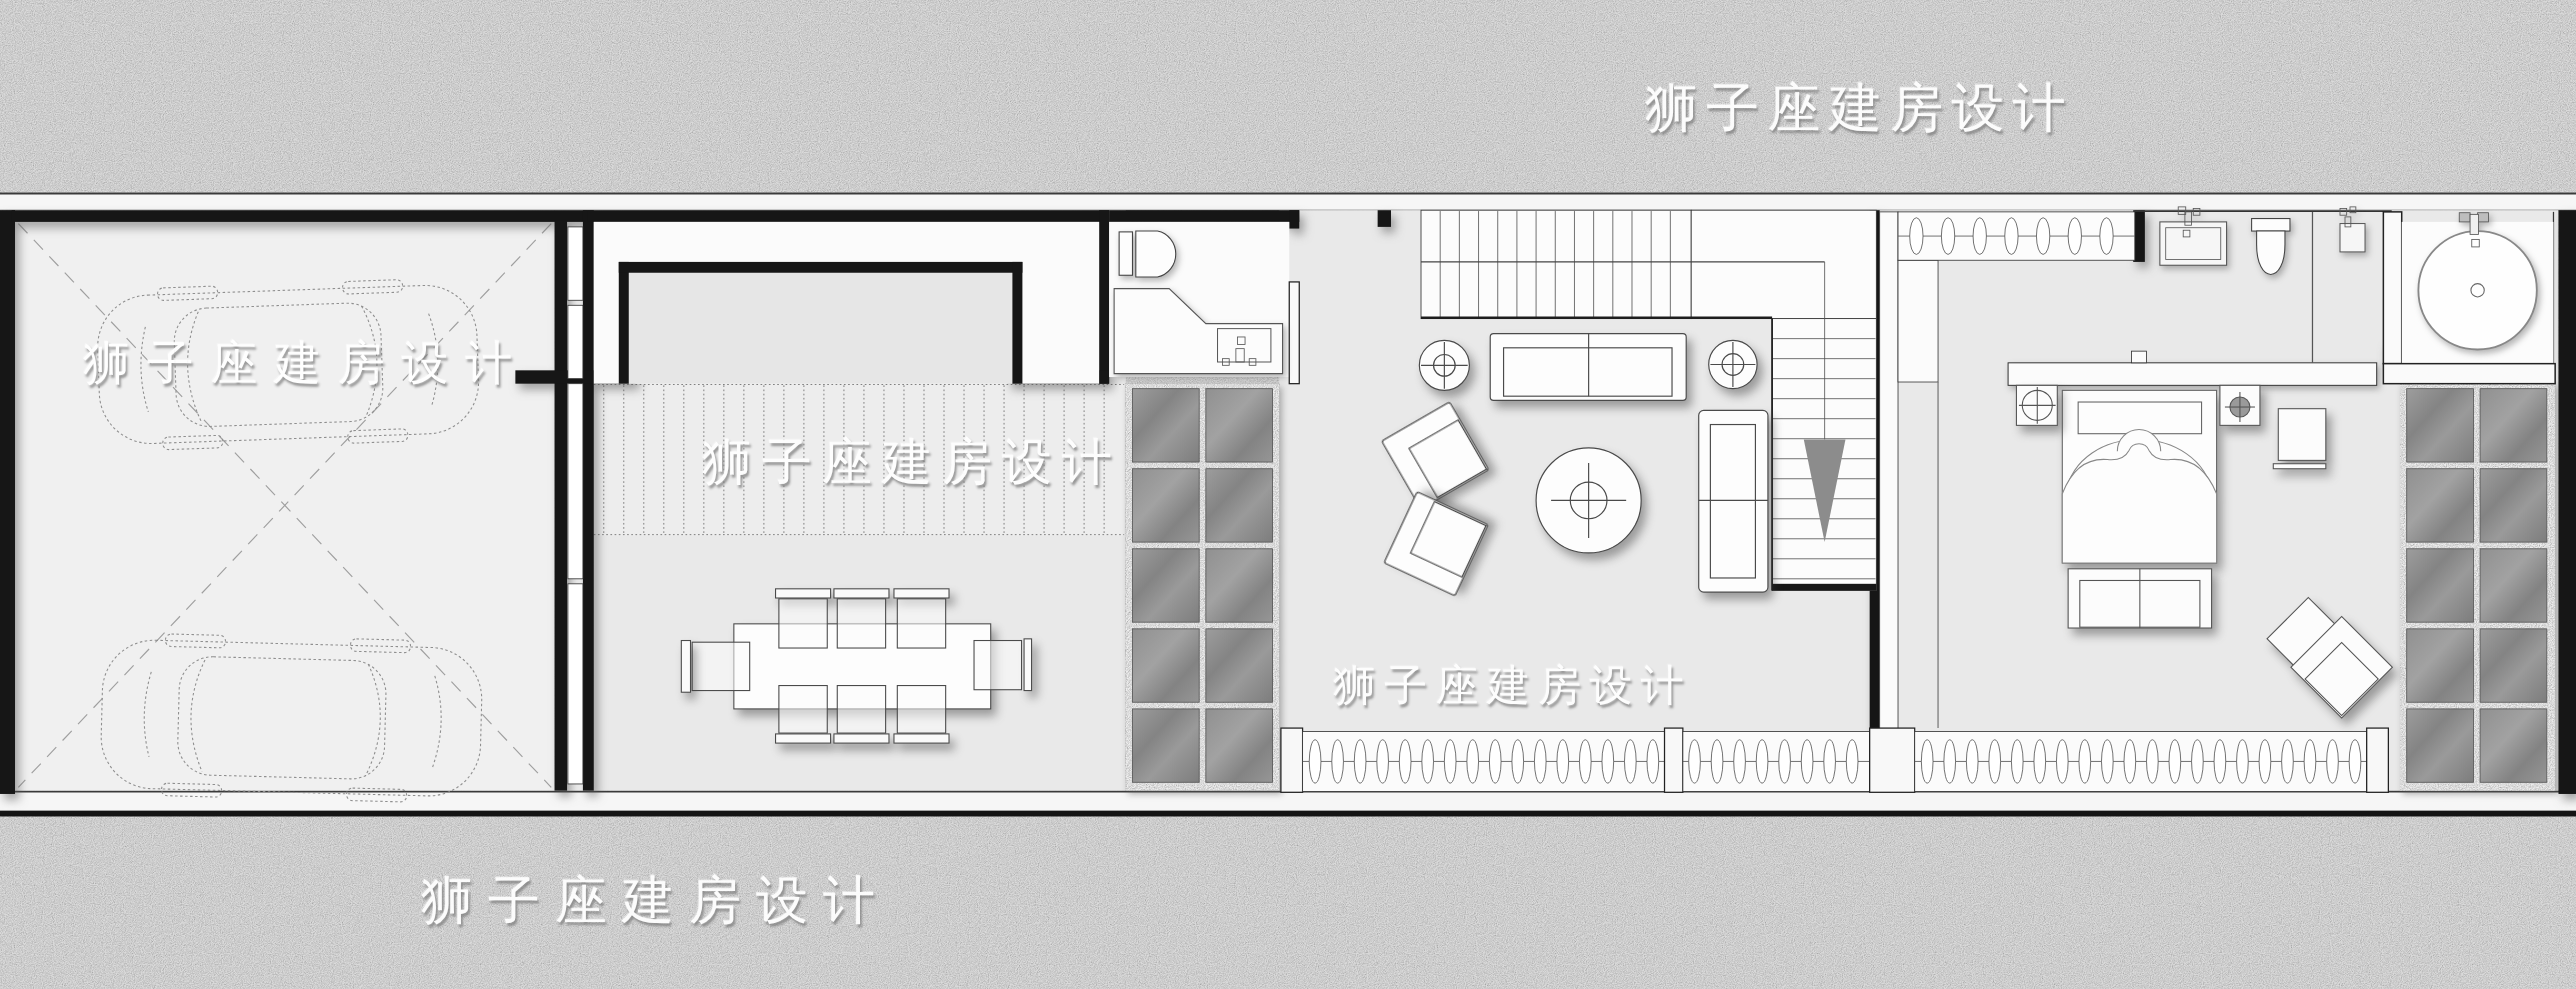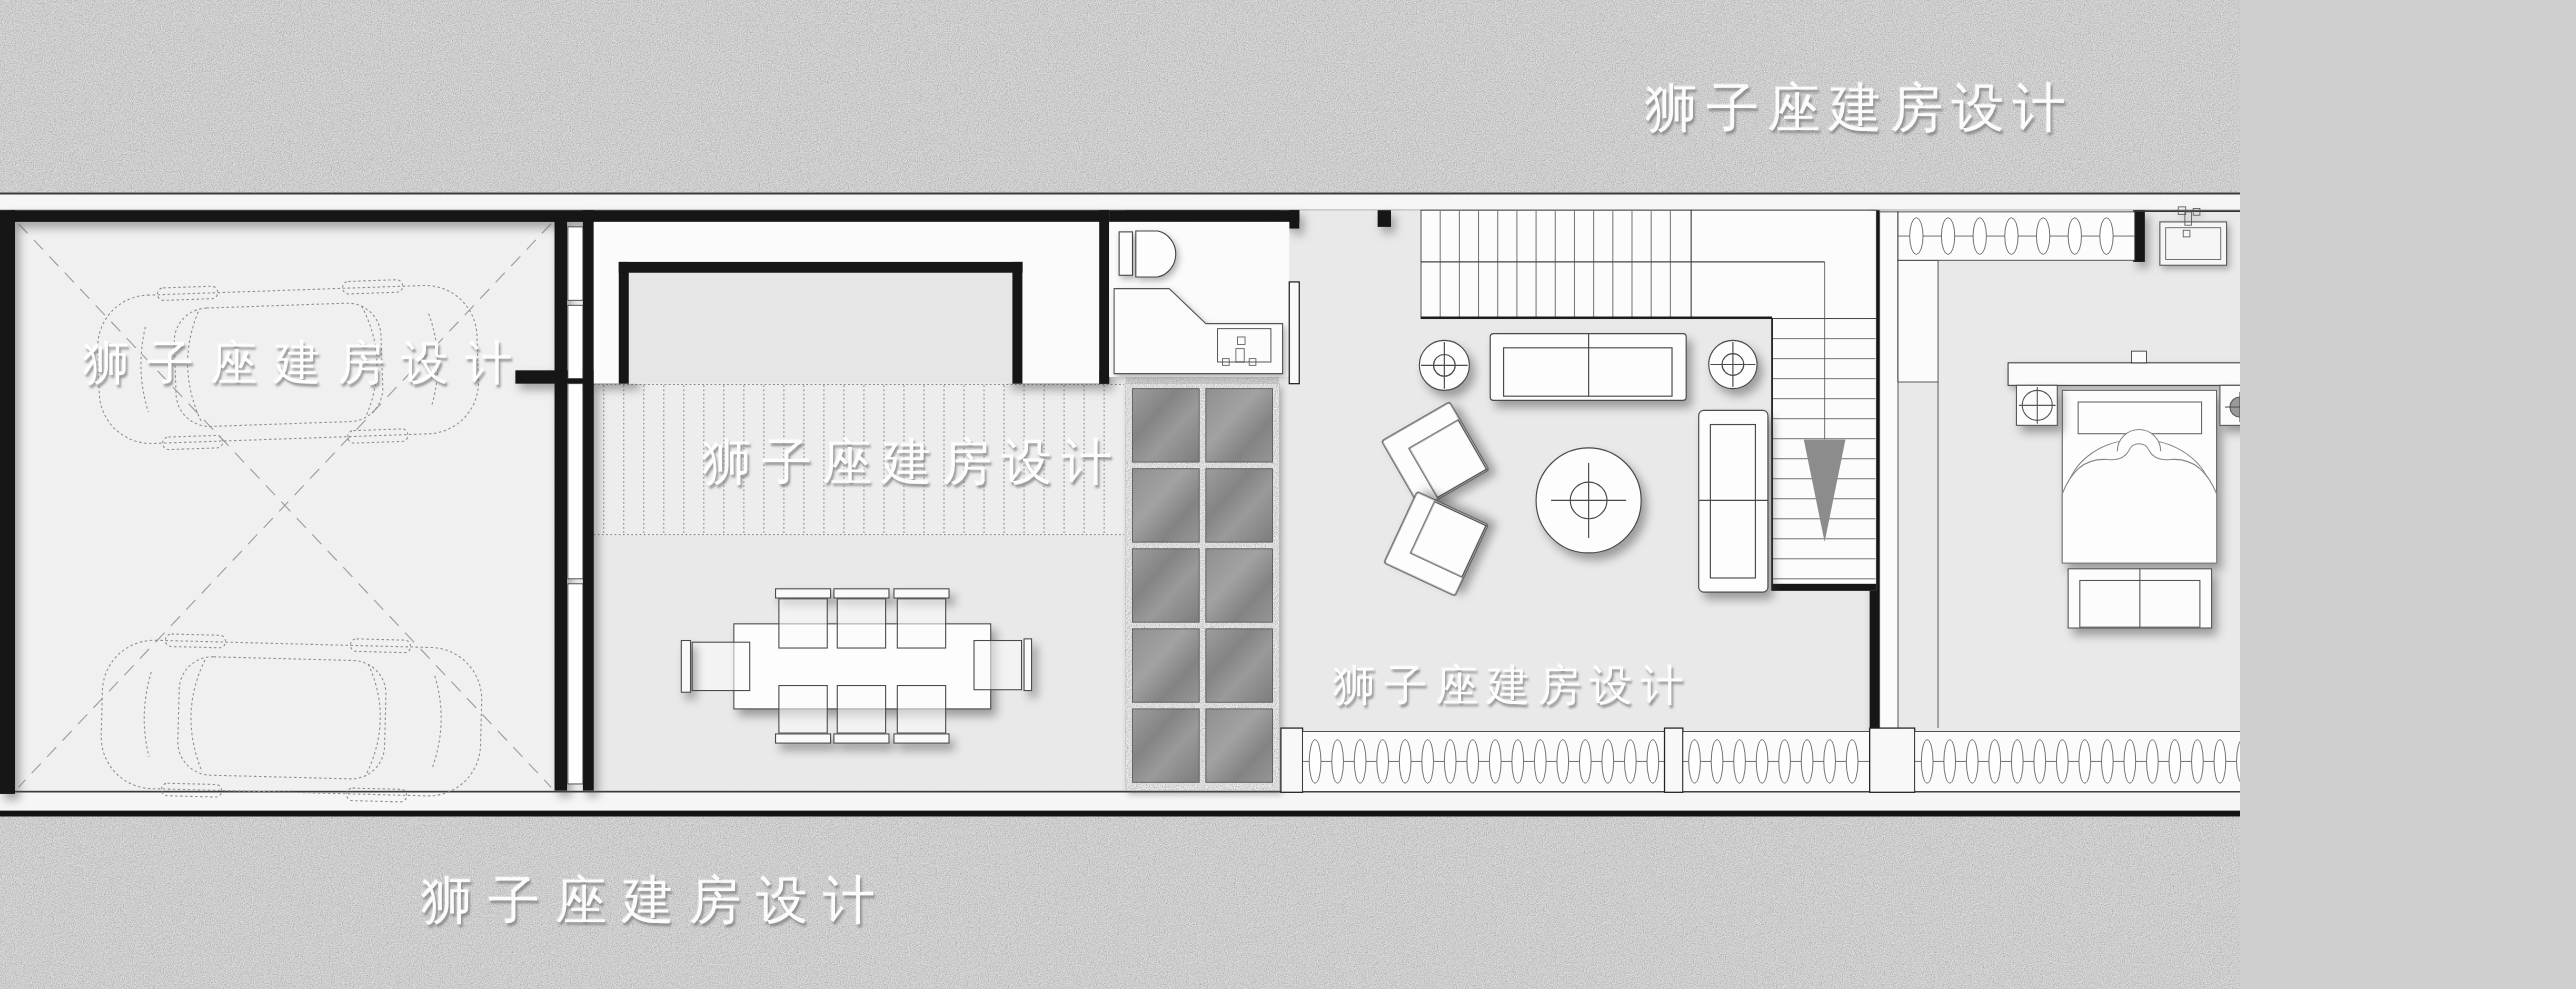--- a/index.html
+++ b/index.html
@@ -1,16 +1,16 @@
 <!DOCTYPE html>
 <html style="font-size:13.3px"><head>
 <meta charset="utf-8">
 <style>
   html,body{margin:0;padding:0;background:#cfcfcf;}
-  #stage{position:relative;width:2240px;height:990px;overflow:hidden;
+  #stage{position:relative;width:2576px;height:990px;overflow:hidden;
          font-family:"DejaVu Sans","Liberation Sans",sans-serif;}
   #stage svg{position:absolute;left:0;top:0;}
   .wm{position:absolute;white-space:nowrap;color:#fff;opacity:.94;font-weight:500;
       text-shadow:1.7px 2.5px 2.5px rgba(125,125,125,.85), -0.8px -0.8px 0.8px rgba(255,255,255,.4);
       z-index:5;pointer-events:none;font-family:"DejaVu Sans",sans-serif;}
   .shF{filter:drop-shadow(6px 8px 6px rgba(60,60,60,.45));}
   .shW{filter:drop-shadow(5px 7px 6px rgba(80,80,80,.5));}
   .shS{filter:drop-shadow(3px 4px 4px rgba(90,90,90,.45));}
 </style>
 <title>狮子座建房设计</title></head>

